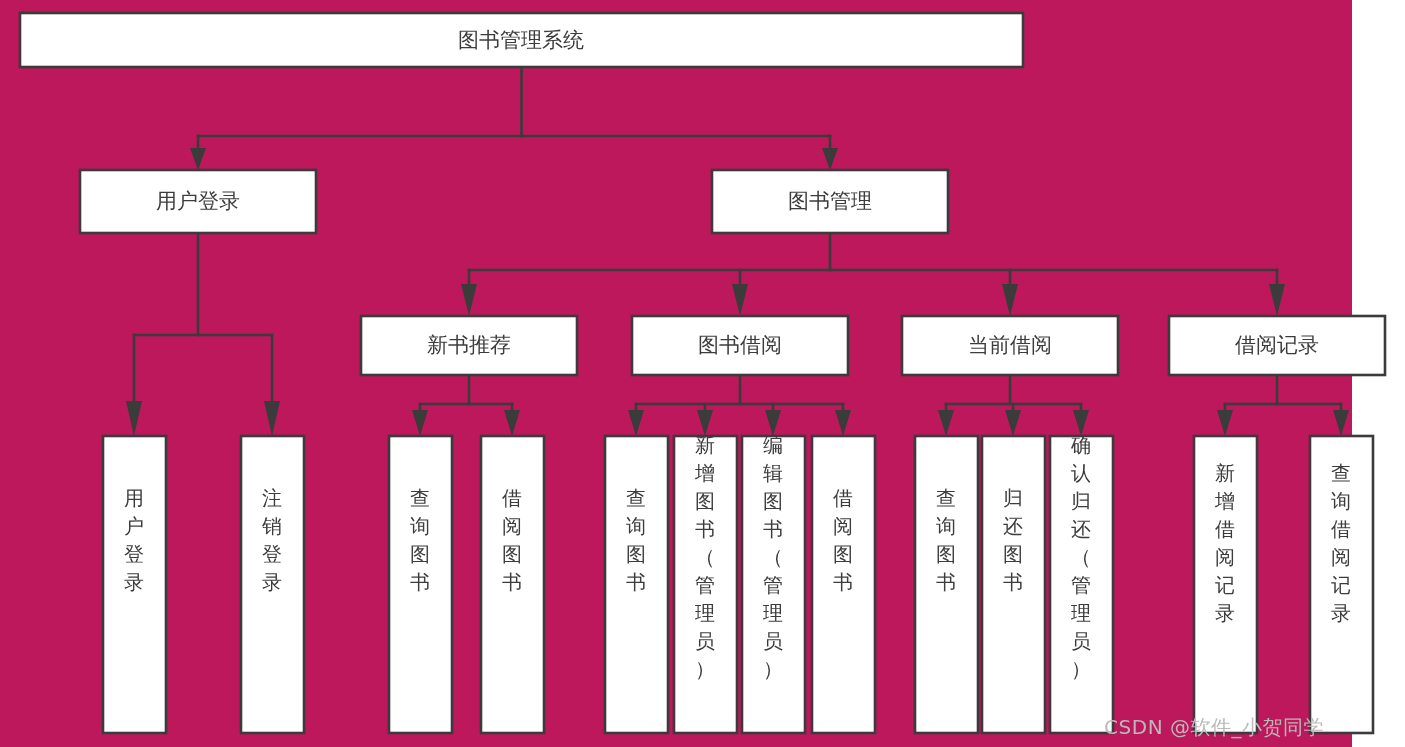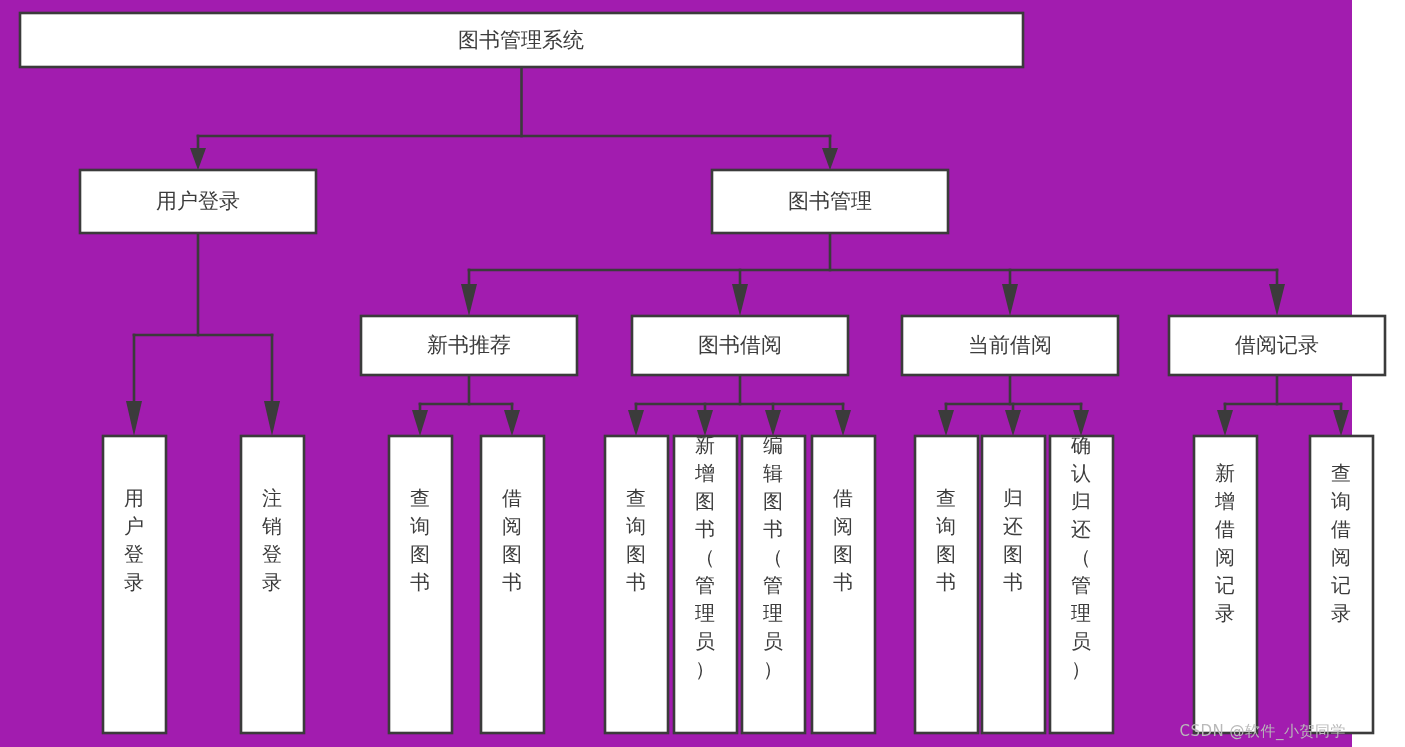--- a/index.html
+++ b/index.html
@@ -1,43 +1,43 @@
 <!DOCTYPE html>
 <html><head>
 <meta charset="utf-8">
 <style>
   html,body{margin:0;padding:0;background:#ffffff;}
   body{
     width:1405px;height:747px;
     font-family:"DejaVu Sans","Liberation Sans",sans-serif;
     overflow:hidden;position:relative;
   }
-  #diagram-root{position:relative;width:1352px;height:747px;background:#a21caf;}
+  #diagram-root{position:relative;width:1352px;height:747px;background:#be185d;}
   svg#tree{position:absolute;inset:0;width:1405px;height:747px;display:block;}
   .node-box{fill:#ffffff;stroke:#3b3b3b;stroke-width:2.6;}
   .link{stroke:#3b3b3b;stroke-width:2.6;fill:none;stroke-linecap:square;}
   .arrow-head{fill:#3b3b3b;stroke:none;}
   .node-label{
     fill:#3c3c3c;
     font-family:"DejaVu Sans","Liberation Sans",sans-serif;
     font-size:21px;
     text-anchor:middle;
     dominant-baseline:middle;
   }
   .node-label-v{
     fill:#3c3c3c;
     font-family:"DejaVu Sans","Liberation Sans",sans-serif;
     font-size:20px;
     text-anchor:middle;
   }
   .watermark{
     position:absolute;
-    right:6px;bottom:6px;
+    right:28px;bottom:6px;
     color:#b9b9b9;
-    font-size:15px;
+    font-size:20px;
     font-family:"DejaVu Sans","Liberation Sans",sans-serif;
     letter-spacing:.5px;
     white-space:nowrap;
     pointer-events:none;
   }
 </style>
 </head>
 <body>
 
 <div id="diagram-root">

